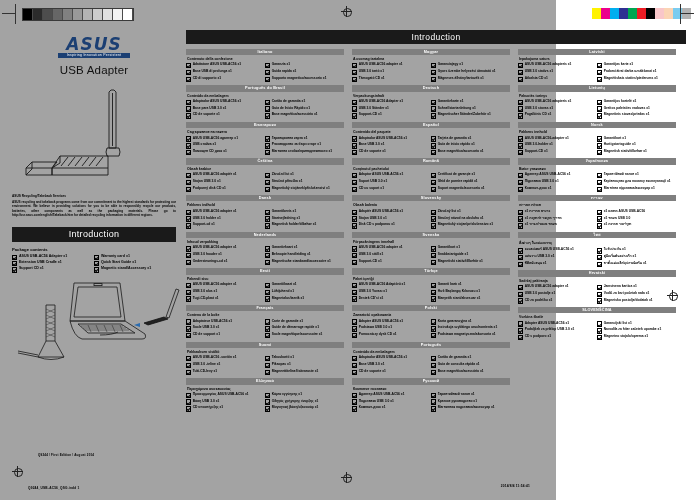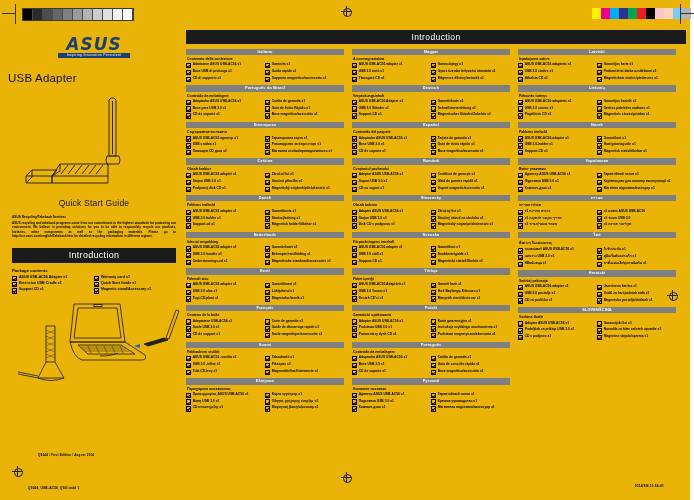--- a/index.html
+++ b/index.html
@@ -1,17 +1,17 @@
 <!DOCTYPE html>
 <html><head>
 <meta charset="utf-8">
 <style>
   html,body{margin:0;padding:0;background:#ffffff;}
   body{width:694px;height:500px;overflow:hidden;font-family:"Liberation Sans",sans-serif;color:#000;}
-  .sheet{position:relative;width:690px;height:500px;background:#eab308;}
+  .sheet{position:relative;width:556px;height:500px;background:#a3a3a3;}
 
   
   .cal-left{position:absolute;left:22px;top:8px;display:flex;height:11px;border:1px solid #3a3a3a;}
   .cal-left span{width:9px;height:100%;display:block;border-right:1px solid #4a4a4a;}
   .cal-right{position:absolute;left:592px;top:8px;display:flex;height:11px;}
   .cal-right span{width:9px;height:100%;display:block;}
   .regmark{position:absolute;width:11px;height:11px;}
   .regmark::before,.regmark::after{content:"";position:absolute;background:#222;}
   .regmark::before{left:5px;top:0;width:1px;height:11px;}
   .regmark::after{top:5px;left:0;height:1px;width:11px;}
@@ -19,21 +19,21 @@
   .cornermark{position:absolute;}
   .cornermark b{position:absolute;background:#333;display:block;}
 
   
   .cover{position:absolute;left:8px;top:30px;width:172px;height:462px;}
   .logo{width:72px;height:20px;margin:6px auto 2px auto;position:relative;}
   .logo .word{font-family:"DejaVu Sans",sans-serif;font-weight:bold;font-style:italic;font-size:17px;letter-spacing:1px;color:#1b3f73;text-align:center;line-height:17px;}
   .logo .tag{background:#1b3f73;color:#fff;font-size:3.4px;letter-spacing:.3px;text-align:center;line-height:5px;height:5px;margin-top:0px;overflow:hidden;}
   .cover h1{font-size:12px;font-weight:normal;text-align:center;margin:7px 0 0 0;letter-spacing:.4px;color:#111;}
   .cover h2{font-size:11.5px;font-weight:normal;text-align:center;margin:5px 0 0 0;letter-spacing:.2px;color:#111;}
-  .cover h3{font-size:11.5px;font-weight:normal;text-align:left;margin:16px 0 0 0;letter-spacing:.2px;color:#111;}
+  .cover h3{font-size:11.5px;font-weight:normal;text-align:center;margin:8px 0 0 0;letter-spacing:.2px;color:#111;}
 
   .device{position:relative;height:105px;margin-top:6px;}
   .qsg{font-size:8.5px;text-align:center;margin-top:3px;letter-spacing:.2px;color:#111;}
 
   .legal{margin:7px 4px 0 4px;}
   .legal .lt{font-size:3.2px;font-weight:bold;line-height:4.4px;}
   .legal .lp{font-size:3.1px;font-weight:bold;line-height:4.3px;margin-top:1.5px;text-align:justify;}
 
   .introbar{margin:10px 4px 0 4px;background:#1a1a1a;color:#fff;text-align:center;font-size:9px;line-height:15px;height:15px;letter-spacing:.3px;}
   .pkgtitle{font-size:4.2px;font-weight:bold;margin:5px 0 2px 4px;}
@@ -145,21 +145,20 @@
           <line x1="60" y1="75" x2="53" y2="84"></line>
           <line x1="67" y1="75" x2="60" y2="84"></line>
           <line x1="74" y1="75" x2="67" y2="84"></line>
           <line x1="81" y1="75" x2="74" y2="84"></line>
           <line x1="88" y1="75" x2="81" y2="84"></line>
           <line x1="95" y1="75" x2="88" y2="84"></line>
         </g>
       </svg>
     </div>
 
-    <div class="qsg">Quick Start Guide</div>
 
     <div class="legal">
       <div class="lt">ASUS Recycling/Takeback Services</div>
       <div class="lp">ASUS recycling and takeback programs come from our commitment to the highest standards for protecting our environment. We believe in providing solutions for you to be able to responsibly recycle our products, batteries, other components as well as the packaging materials. Please go to http://csr.asus.com/english/Takeback.htm for detailed recycling information in different regions.</div>
     </div>
 
     <div class="introbar">Introduction</div>
 
     <div class="pkgtitle">Package contents</div>
     <div class="pkglist">

